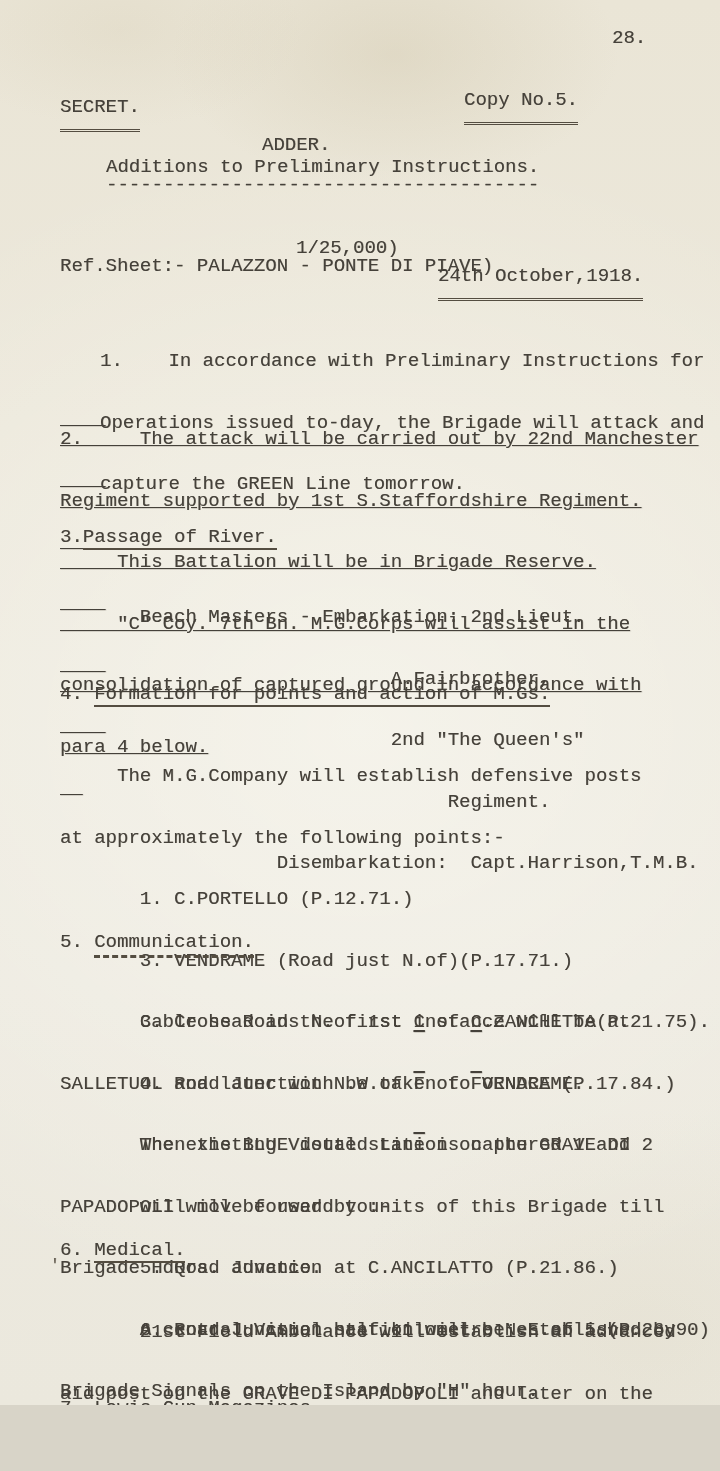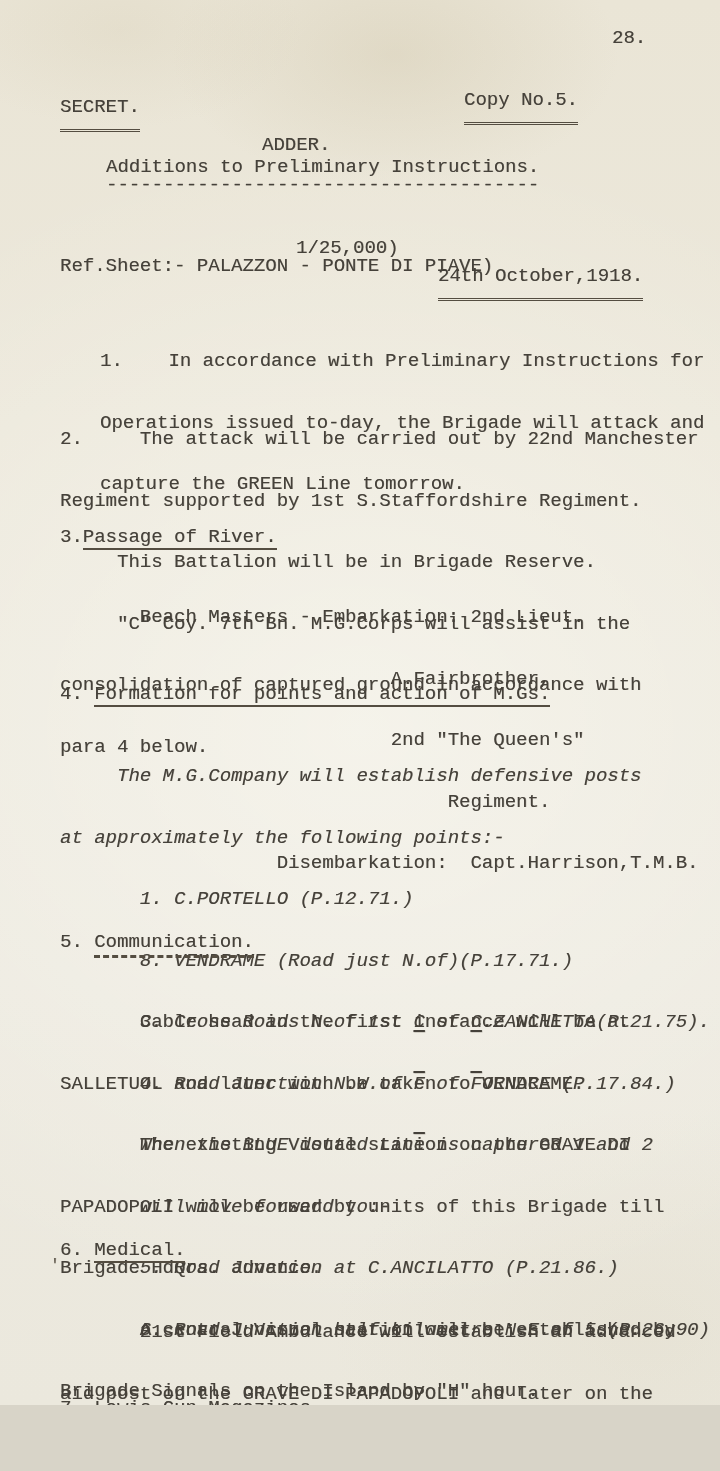--- a/index.html
+++ b/index.html
@@ -55,46 +55,46 @@
   <div class="block" style="left:296px;top:238px;">1/25,000)</div>
 
   <div class="block" style="left:438px;top:266px;"><span class="dbl">24th October,1918.</span></div>
 
   <div class="block" style="top:310px;margin-left:40px;">
     <div class="ln">1.    In accordance with Preliminary Instructions for</div>
     <div class="ln">Operations issued to-day, the Brigade will attack and</div>
     <div class="ln">capture the GREEN Line tomorrow.</div>
   </div>
 
-  <div class="block" style="top:388px;">
+  <div class="block" style="top:388px;text-decoration:underline;">
     <div class="ln">2.     The attack will be carried out by 22nd Manchester</div>
     <div class="ln">Regiment supported by 1st S.Staffordshire Regiment.</div>
     <div class="ln">     This Battalion will be in Brigade Reserve.</div>
     <div class="ln">     "C" Coy. 7th Bn. M.G.Corps will assist in the</div>
     <div class="ln">consolidation of captured ground in accordance with</div>
     <div class="ln">para 4 below.</div>
   </div>
 
   <div class="block" style="top:527px;"><span>3.</span><span class="hul">Passage of River.</span></div>
 
   <div class="block" style="top:566px;">
     <div class="ln">       Beach Masters - Embarkation: 2nd Lieut.</div>
     <div class="ln">                             A.Fairbrother,</div>
     <div class="ln">                             2nd "The Queen's"</div>
     <div class="ln">                                  Regiment.</div>
     <div class="ln">                   Disembarkation:  Capt.Harrison,T.M.B.</div>
   </div>
 
   <div class="block" style="top:684px;"><span>4. </span><span class="hul">Formation for points and action of M.Gs.</span></div>
 
-  <div class="block" style="top:725px;font-style:italic;">
+  <div class="block" style="top:725px;">
     <div class="ln">     The M.G.Company will establish defensive posts</div>
     <div class="ln">at approximately the following points:-</div>
     <div class="ln">       1. C.PORTELLO (P.12.71.)</div>
-    <div class="ln">       8. VENDRAME (Road just N.of)(P.17.71.)</div>
+    <div class="ln">       3. VENDRAME (Road just N.of)(P.17.71.)</div>
     <div class="ln"><span>       3. Cross Roads N.of 1st </span><span class="u">C</span><span> of </span><span class="u">C</span><span>.ZANCHETTA(P.21.75).</span></div>
     <div class="ln"><span>       4. Road Junction N.W.of </span><span class="o">F</span><span> of </span><span class="o">F</span><span>ORNACE (P.17.84.)</span></div>
     <div class="ln"><span>       When the BLUE dotted Lin</span><span class="o">e</span><span> is captured 1 and 2</span></div>
     <div class="ln">       will move forward to:-</div>
     <div class="ln">       5. Road Junction at C.ANCILATTO (P.21.86.)</div>
     <div class="ln">       6. Road Junction half kilometre N.E.of 5.(P.26.90)</div>
   </div>
 
   <div class="block" style="top:932px;"><span>5. </span><span class="hul-dashed">Communication.</span></div>
 

